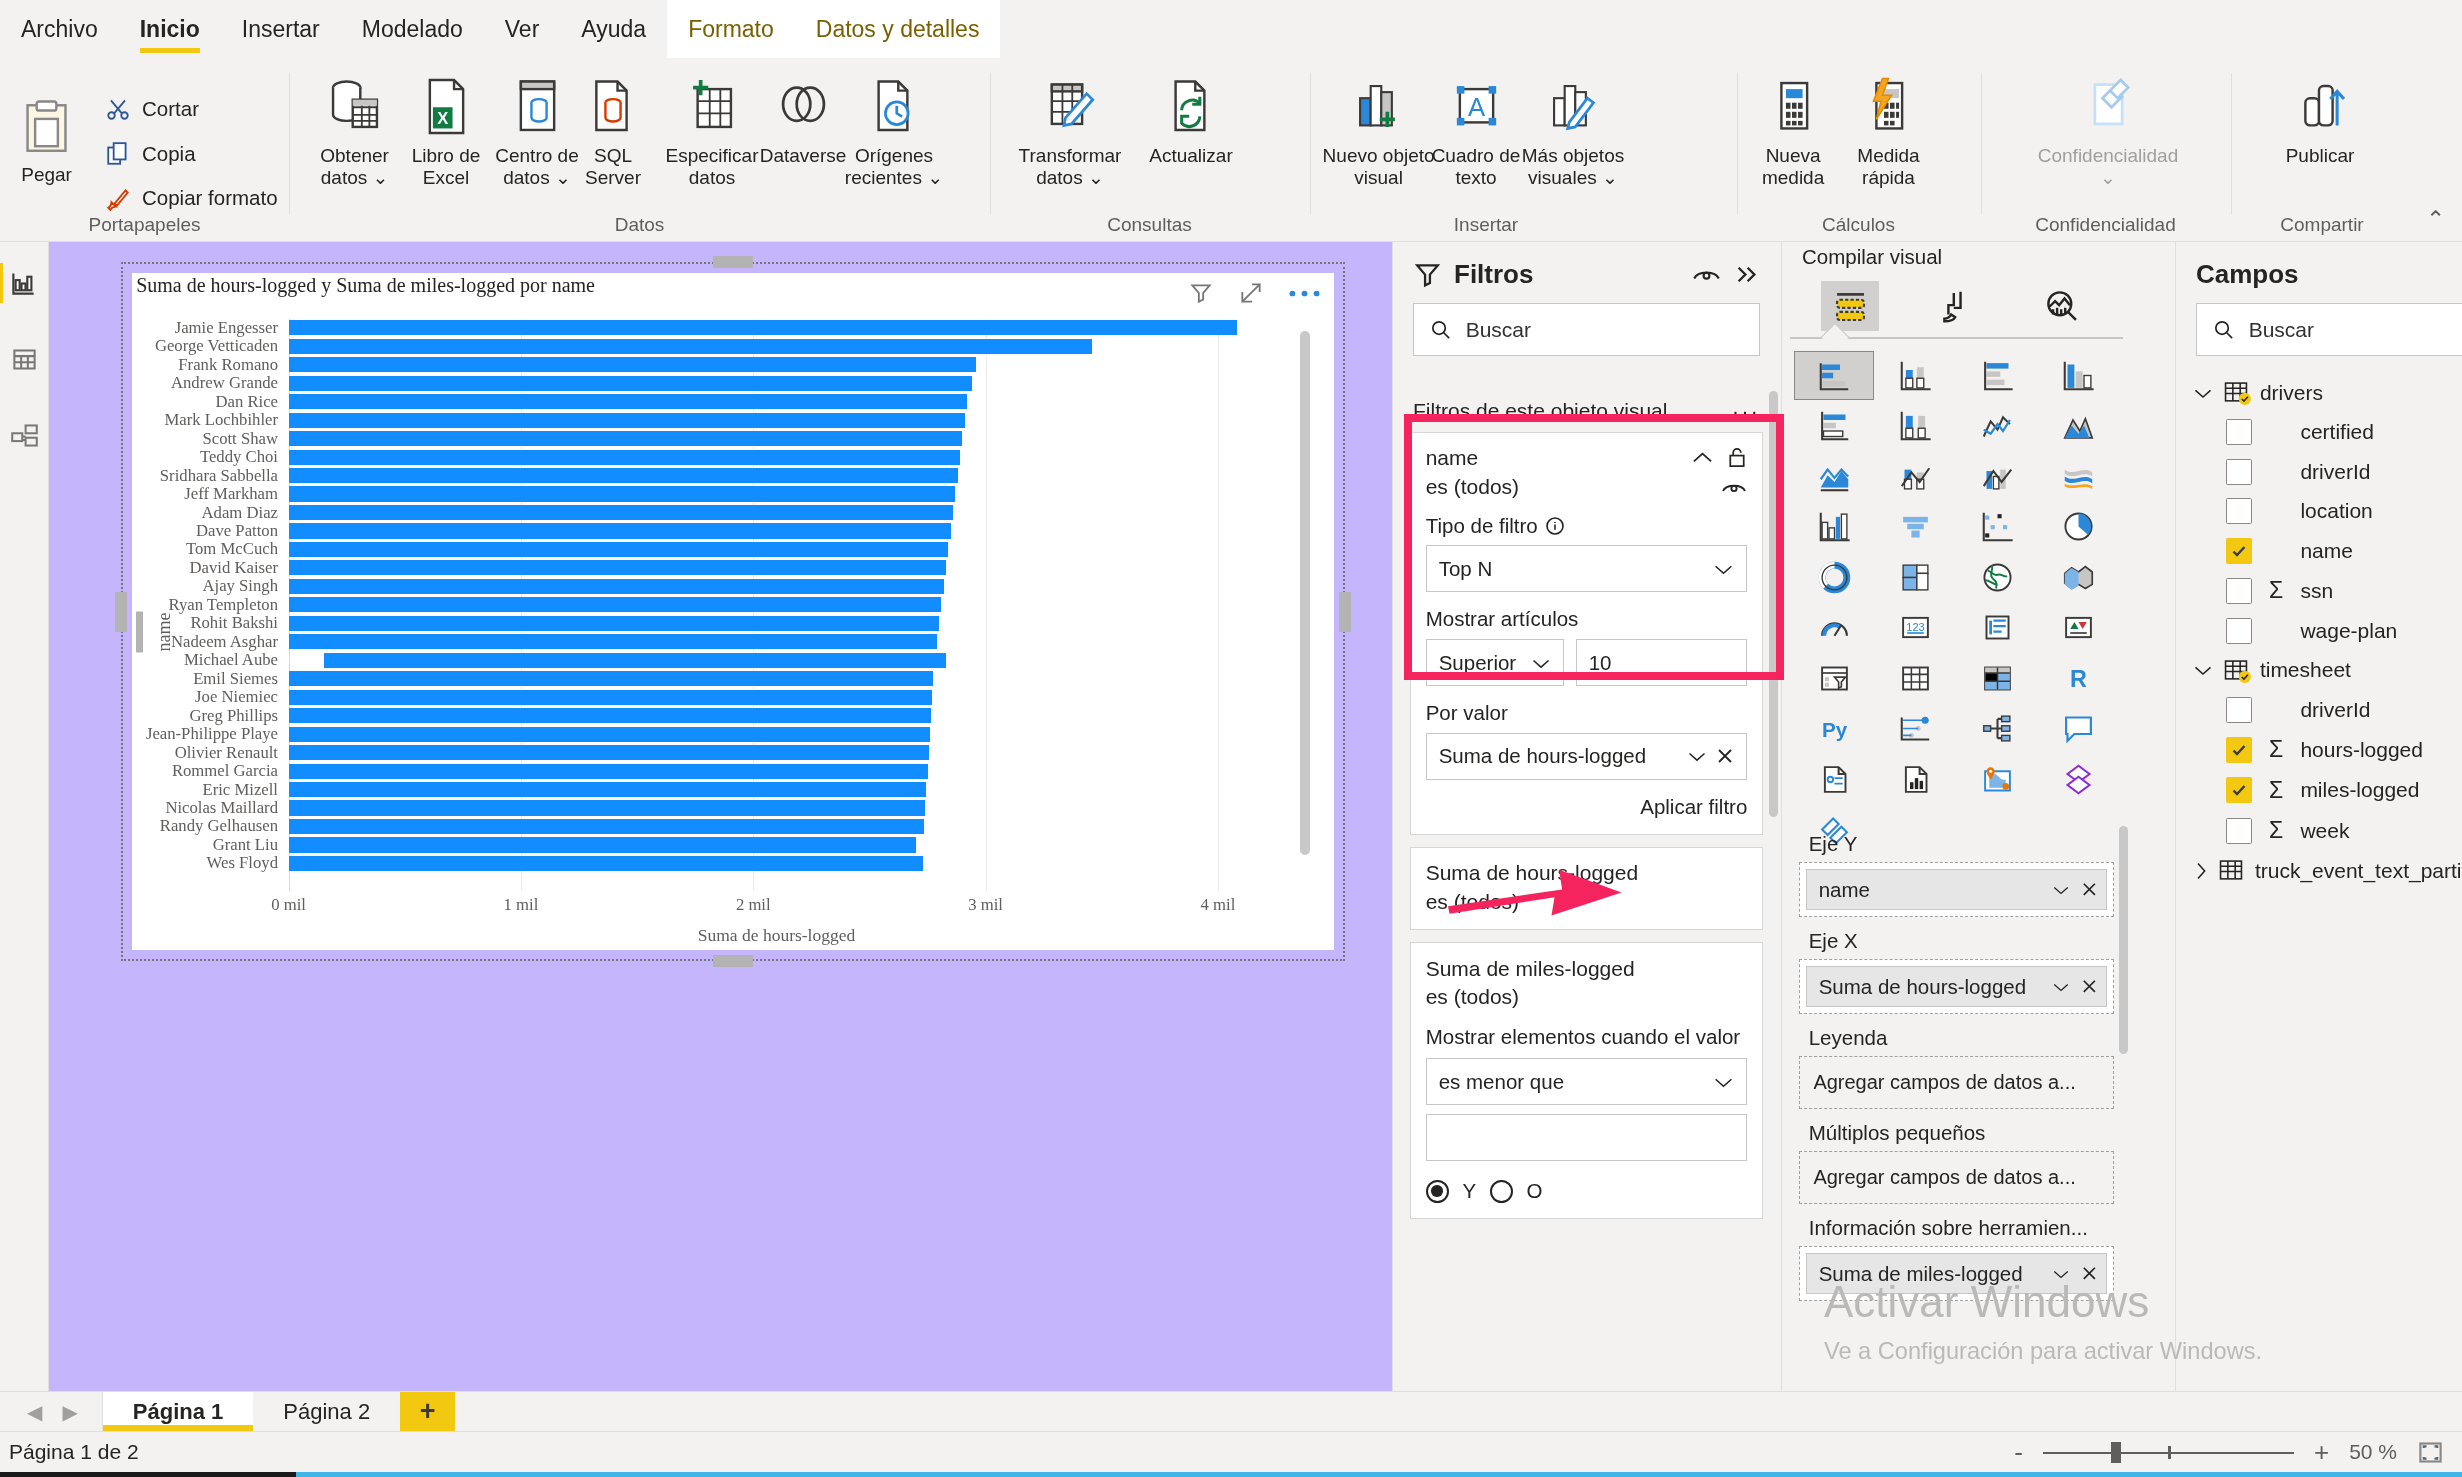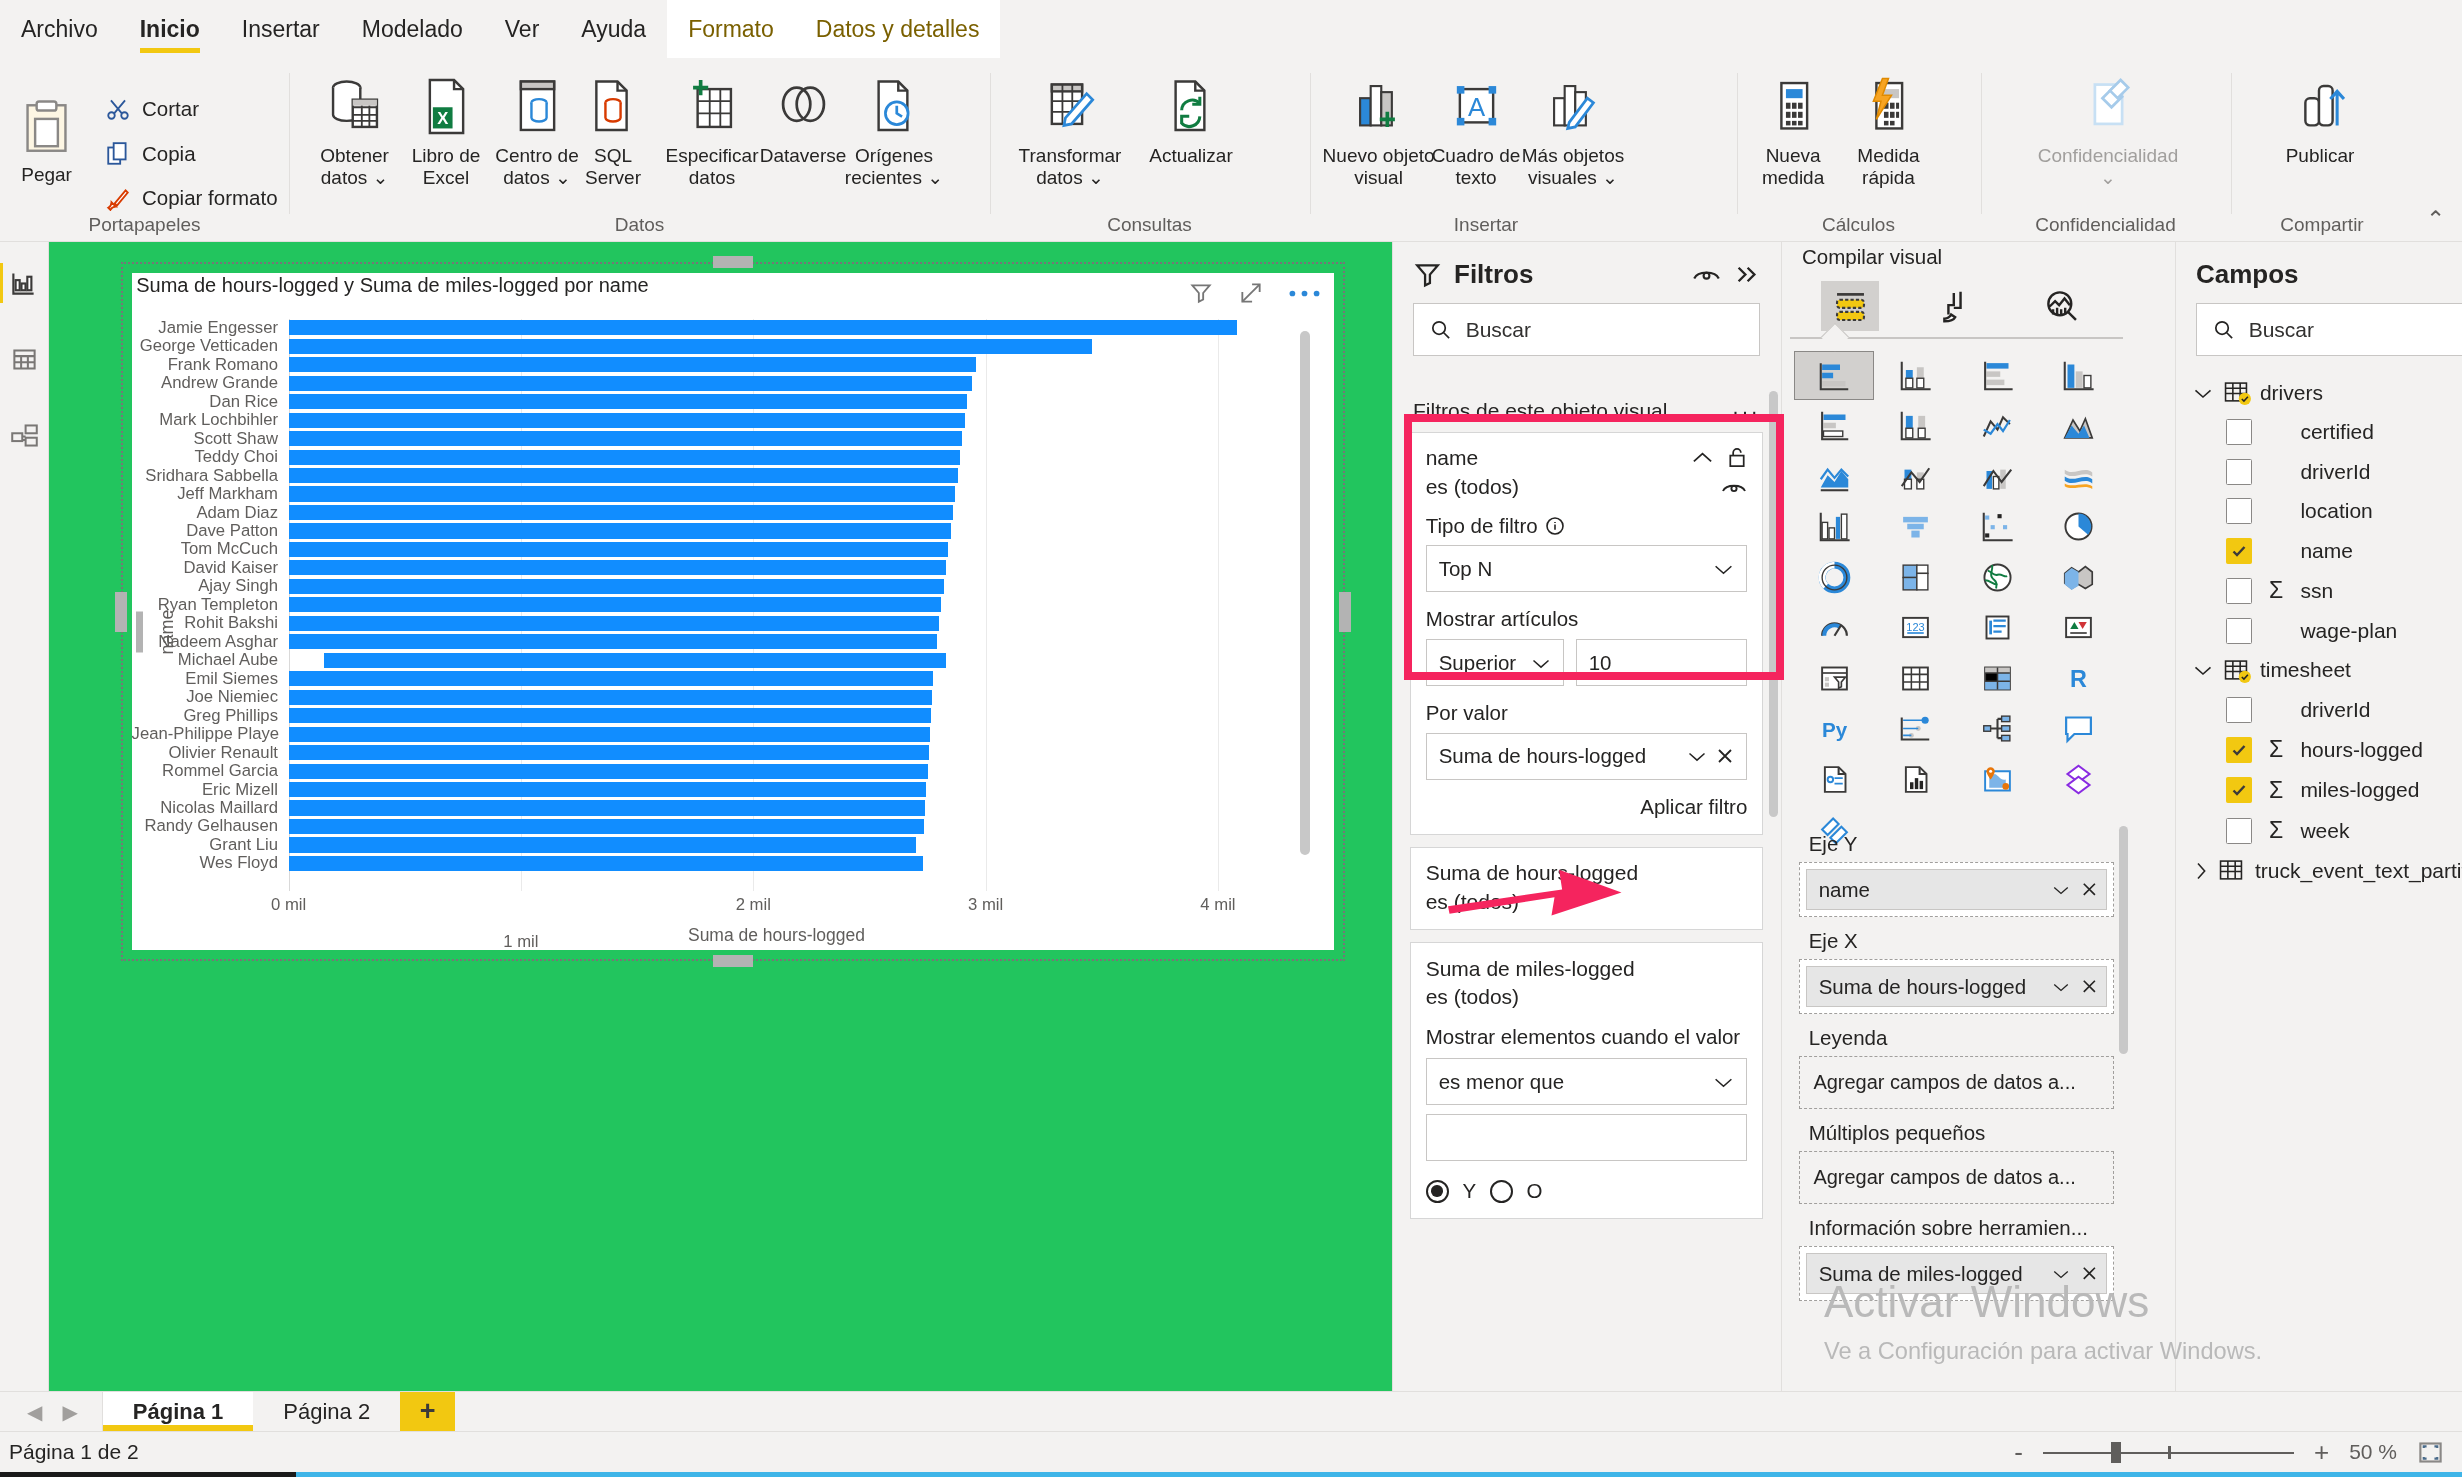--- a/index.html
+++ b/index.html
@@ -35,21 +35,21 @@
   .smallbtn .ico { width:30px; height:30px; display:flex; align-items:center; justify-content:center; }
 
   .collapse-ribbon { position:absolute; right:16.7px; bottom:7.6px; font-size:23px; color:#605e5c; cursor:pointer; }
 
   
   .leftnav { position:absolute; left:0; top:242px; width:49px; bottom:85px; background:#f3f2f1; border-right:0.8px solid #e1dfdd; }
   .lnav-item { position:absolute; left:4.6px; width:40px; height:40px; display:flex; align-items:center; justify-content:center; cursor:pointer; }
   .lnav-item.sel { border-left:3.8px solid #f2c811; left:0; width:44px; }
 
   
-  .canvas { position:absolute; left:49px; top:242px; right:1070px; bottom:85px; background:#22c55e; overflow:hidden; }
+  .canvas { position:absolute; left:49px; top:242px; right:1070px; bottom:85px; background:#c4b5fd; overflow:hidden;font-family:Liberation Serif, serif; }
 
   .visual-wrap { position:absolute; left:72px; top:20px; width:1224px; height:699px; }
   .visual-sel { position:absolute; inset:0; border:2.3px dotted #767676; }
   .handle { position:absolute; background:#b3b3b3; }
   .visual-inner { position:absolute; left:10.6px; top:10.6px; right:10.6px; bottom:10.6px; background:#fff; }
 
   .v-title { position:absolute; left:4.6px; top:1.5px; font-size:20px; color:#252423; white-space:nowrap; }
   .v-hdr-icons { position:absolute; right:13.7px; top:7.6px; display:flex; align-items:center; gap:24px; }
   .v-hdr-icons .hi { cursor:pointer; }
 
@@ -725,21 +725,21 @@
               </div>
               <div class="row" style="height: 3.22581%;">
                 <div class="nm">Wes Floyd</div>
                 <div class="barwrap">
                   <div class="bar" style="width: 65%; background: rgb(17, 141, 255);"></div>
                 </div>
               </div>
             </div>
           <div class="xticks" id="xticks">
               <span class="xtick" style="left: 0%;">0 mil</span>
-              <span class="xtick" style="left: 23.8095%; margin-top: 37px;">1 mil</span>
+              <span class="xtick" style="left: 23.8095%;">1 mil</span>
               <span class="xtick" style="left: 47.619%;">2 mil</span>
               <span class="xtick" style="left: 71.4286%;">3 mil</span>
               <span class="xtick" style="left: 95.2381%;">4 mil</span>
             </div>
           <div class="xtitle">Suma de hours-logged</div>
           <div class="vscroll">
               <i class="thumb" style="top:0; height:524px;"></i>
             </div>
         </div>
       </div>

